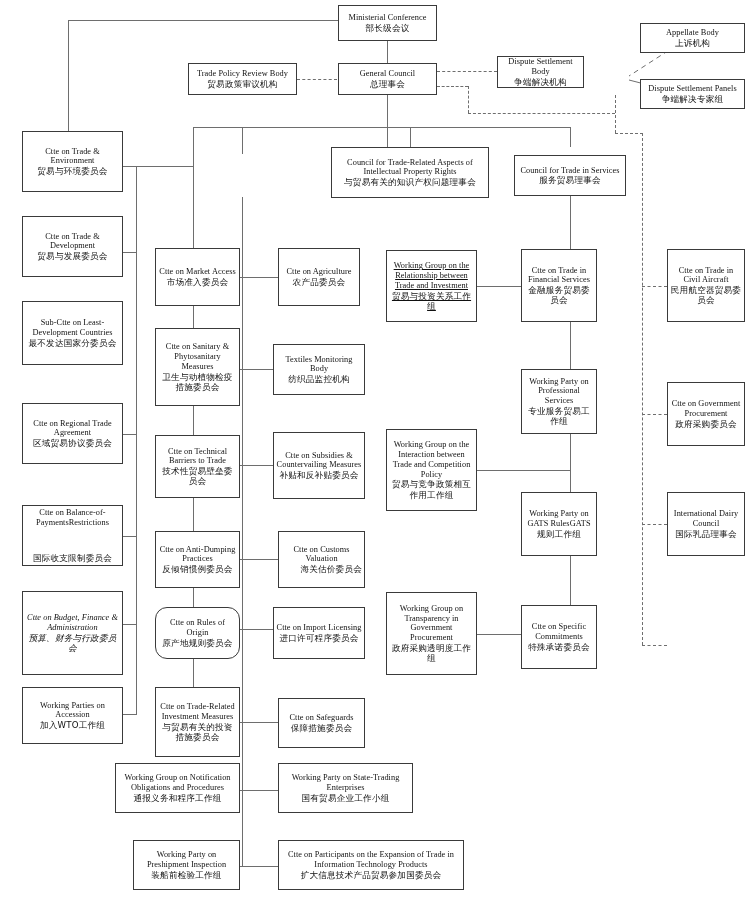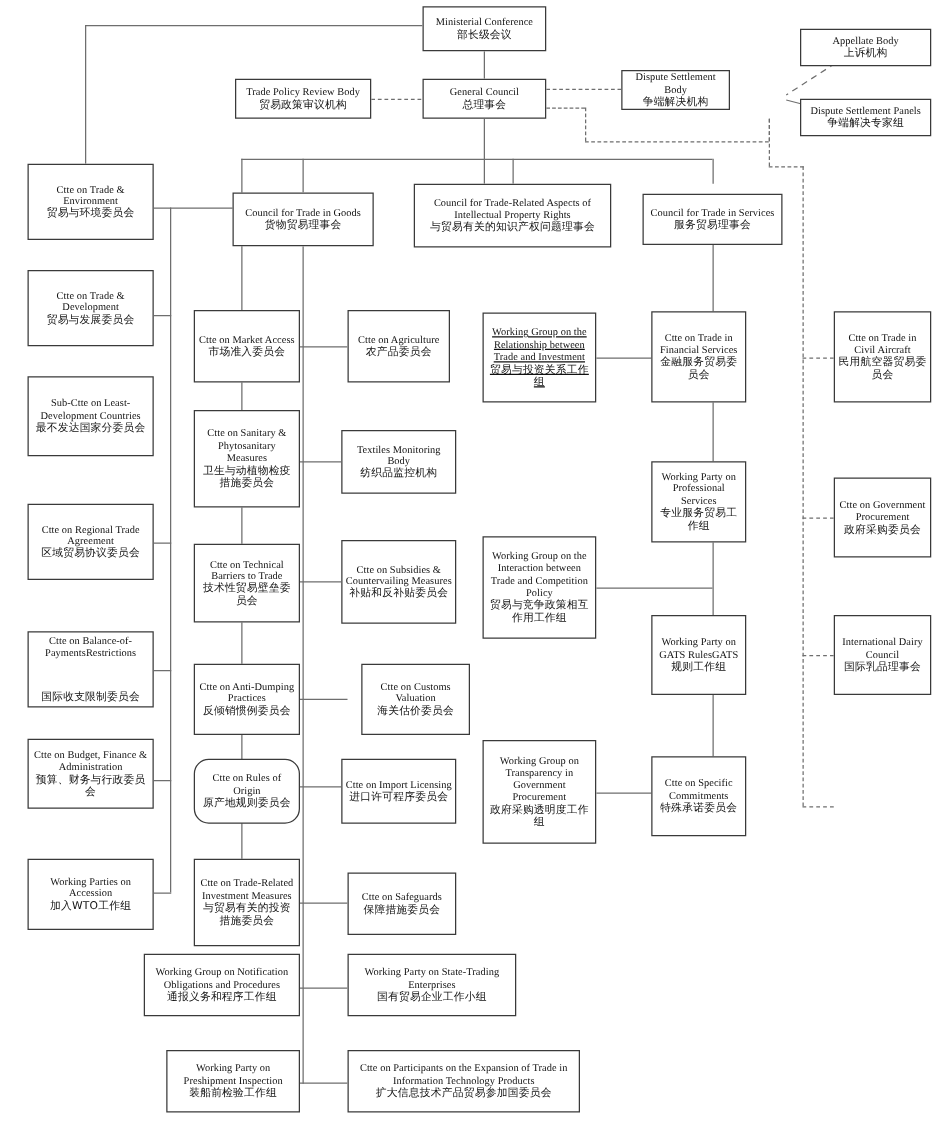--- a/index.html
+++ b/index.html
@@ -187,34 +187,30 @@
   <div class="node" style="left:22px; top:403px; width:101px; height:61px;">
     <span class="en">Ctte on Regional Trade Agreement</span>
     <span class="zh">区域贸易协议委员会</span>
   </div>
 
   <div class="node" style="left:22px; top:505px; width:101px; height:61px;justify-content:space-between;">
     <span class="en">Ctte on Balance-of-PaymentsRestrictions</span>
     <span class="zh">国际收支限制委员会</span>
   </div>
 
-  <div class="node" style="left:22px; top:591px; width:101px; height:56px;">
+  <div class="node" style="left:22px; top:591px; width:101px; height:84px;font-style:italic;">
     <span class="en">Ctte on Budget, Finance &amp; Administration</span>
     <span class="zh">预算、财务与行政委员会</span>
   </div>
 
   <div class="node" style="left:22px; top:687px; width:101px; height:57px;">
     <span class="en">Working Parties on Accession</span>
     <span class="zh">加入WTO工作组</span>
   </div>
 
-  <div class="node" style="left:186px; top:154px; width:113px; height:43px;">
-    <span class="en">Council for Trade in Goods</span>
-    <span class="zh">货物贸易理事会</span>
-  </div>
 
   <div class="node" style="left:155px; top:248px; width:85px; height:58px;">
     <span class="en">Ctte on Market Access</span>
     <span class="zh">市场准入委员会</span>
   </div>
 
   <div class="node" style="left:278px; top:248px; width:82px; height:58px;">
     <span class="en">Ctte on Agriculture</span>
     <span class="zh">农产品委员会</span>
   </div>
@@ -237,21 +233,21 @@
   <div class="node" style="left:273px; top:432px; width:92px; height:67px;">
     <span class="en">Ctte on Subsidies &amp; Countervailing Measures</span>
     <span class="zh">补贴和反补贴委员会</span>
   </div>
 
   <div class="node" style="left:155px; top:531px; width:85px; height:57px;">
     <span class="en">Ctte on Anti-Dumping Practices</span>
     <span class="zh">反倾销惯例委员会</span>
   </div>
 
-  <div class="node" style="left:289px; top:531px; width:87px; height:57px;">
+  <div class="node" style="left:278px; top:531px; width:87px; height:57px;align-items:flex-end;">
     <span class="en">Ctte on Customs Valuation</span>
     <span class="zh">海关估价委员会</span>
   </div>
 
   <div class="node" style="left:155px; top:607px; width:85px; height:52px;border-radius:12px;">
     <span class="en">Ctte on Rules of Origin</span>
     <span class="zh">原产地规则委员会</span>
   </div>
 
   <div class="node" style="left:273px; top:607px; width:92px; height:52px;">

